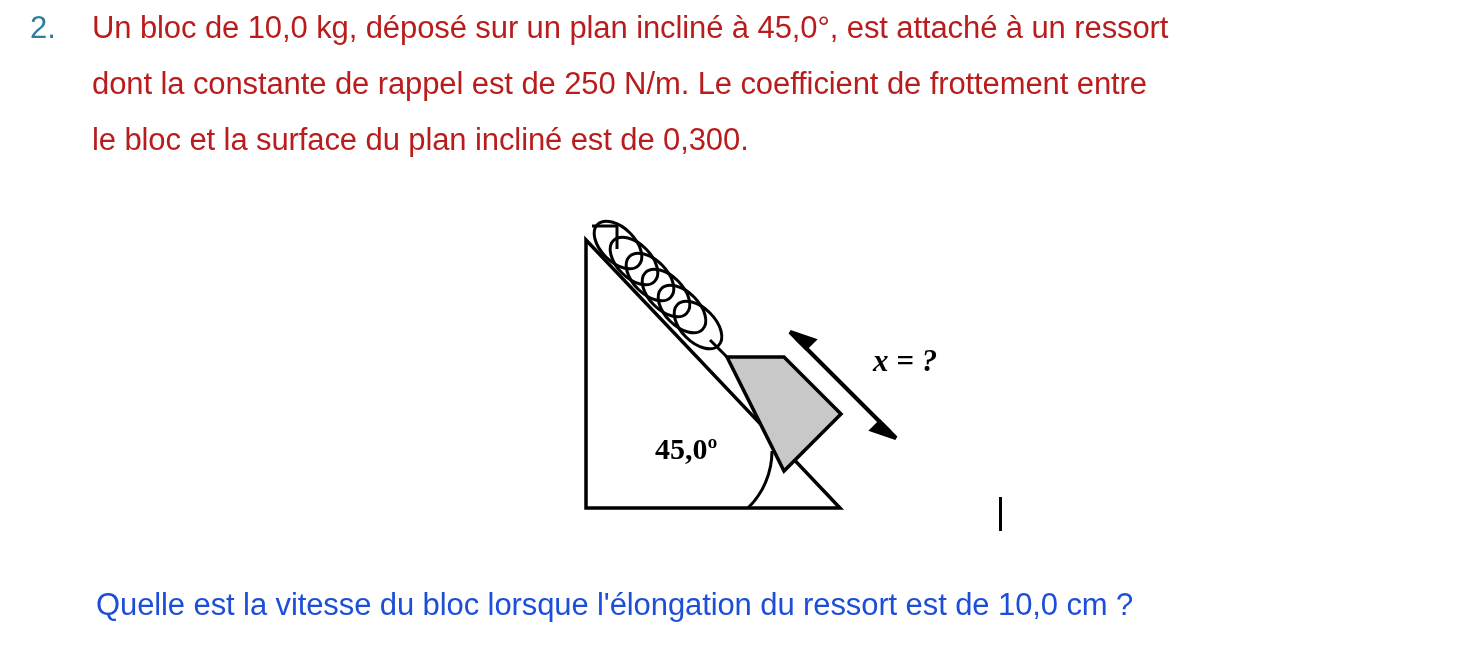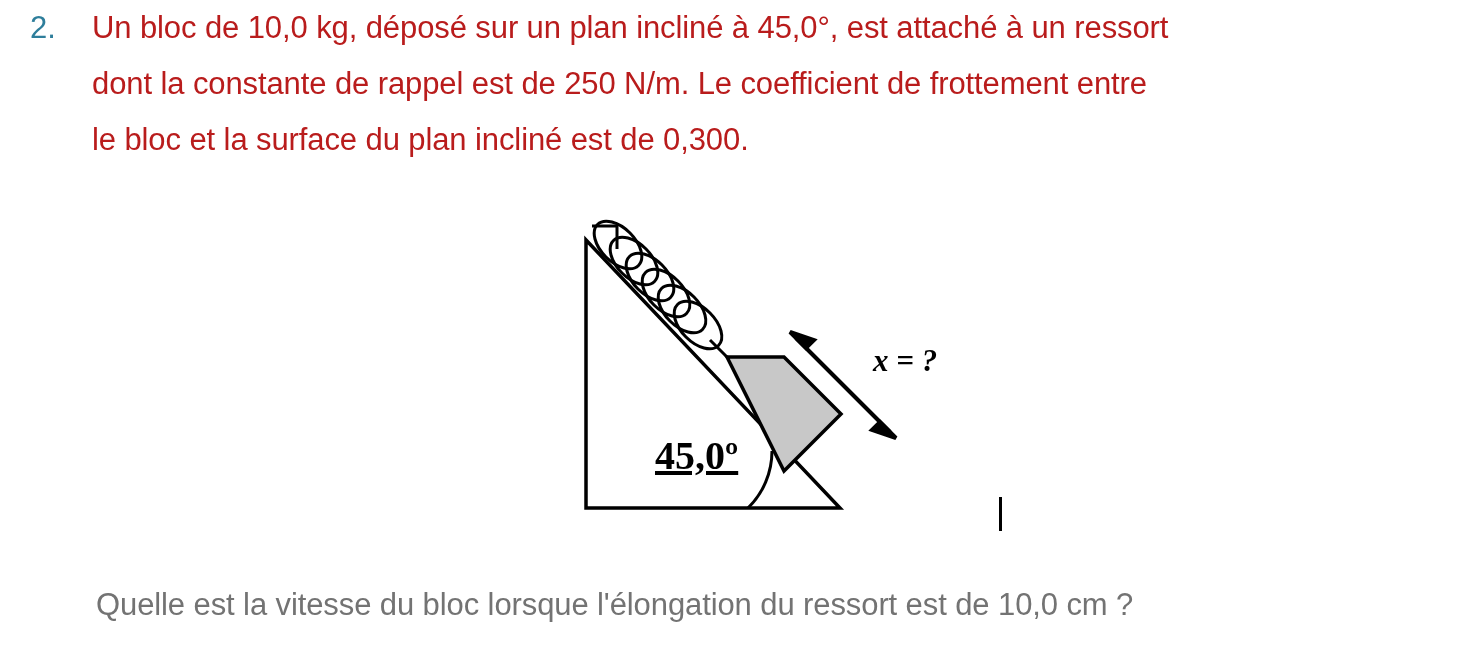--- a/index.html
+++ b/index.html
@@ -68,21 +68,21 @@
     background: #000000;
   }
 
   
   .bottom-question {
     position: absolute;
     left: 96px;
     top: 585px;
     font-size: 31px;
     line-height: 40px;
-    color: #737373;
+    color: #1d4ed8;
     letter-spacing: -0.1px;
   }
 </style>
 </head>
 <body>
 
 <div class="page">
 
   <div class="question">
     <div class="q-number">2.</div>
@@ -120,21 +120,21 @@
         <line x1="236" y1="138" x2="330" y2="232"></line>
         <polygon points="230,132 254,140 246,148"></polygon>
         <polygon points="336,238 312,230 320,222"></polygon>
       </g>
 
       <g fill="none" stroke="#000000" stroke-width="3">
         <path d="M 188 308 A 80 80 0 0 0 212 251"></path>
       </g>
     </svg>
 
-    <div style="position:absolute; left:95px; top:232px; font-family:'Liberation Serif', serif; font-weight:bold; font-size:40px;text-decoration:underline;">45,0º</div>
+    <div style="position:absolute; left:95px; top:232px; font-family:'Liberation Serif', serif; font-weight:bold; font-size:30px;">45,0º</div>
 
     <div style="position:absolute; left:313px; top:143px; font-family:'Liberation Serif', serif; font-weight:bold; font-style:italic; font-size:31px;">x = ?</div>
   </div>
 
   <div class="caret-mark"></div>
 
   <div class="bottom-question">Quelle est la vitesse du bloc lorsque l'élongation du ressort est de 10,0 cm ?</div>
 
 </div>
 

